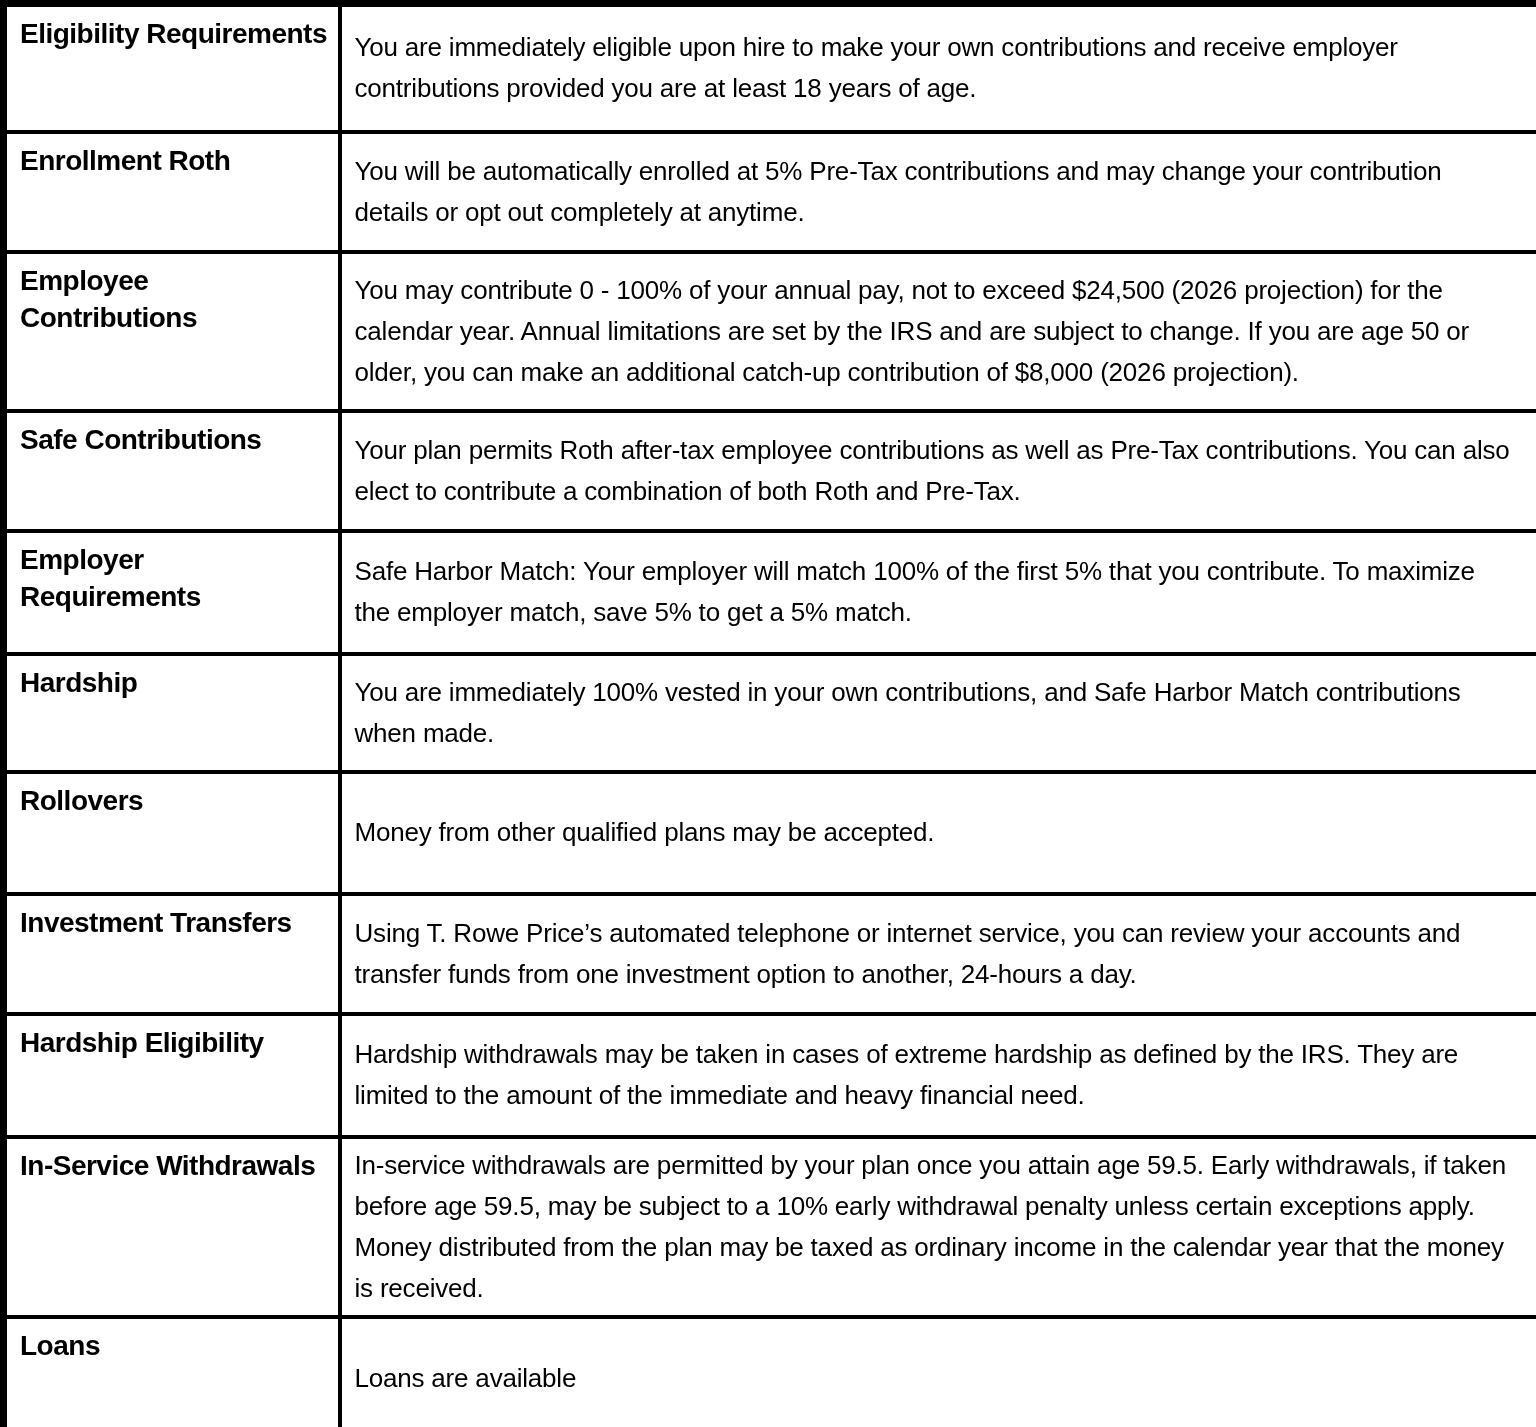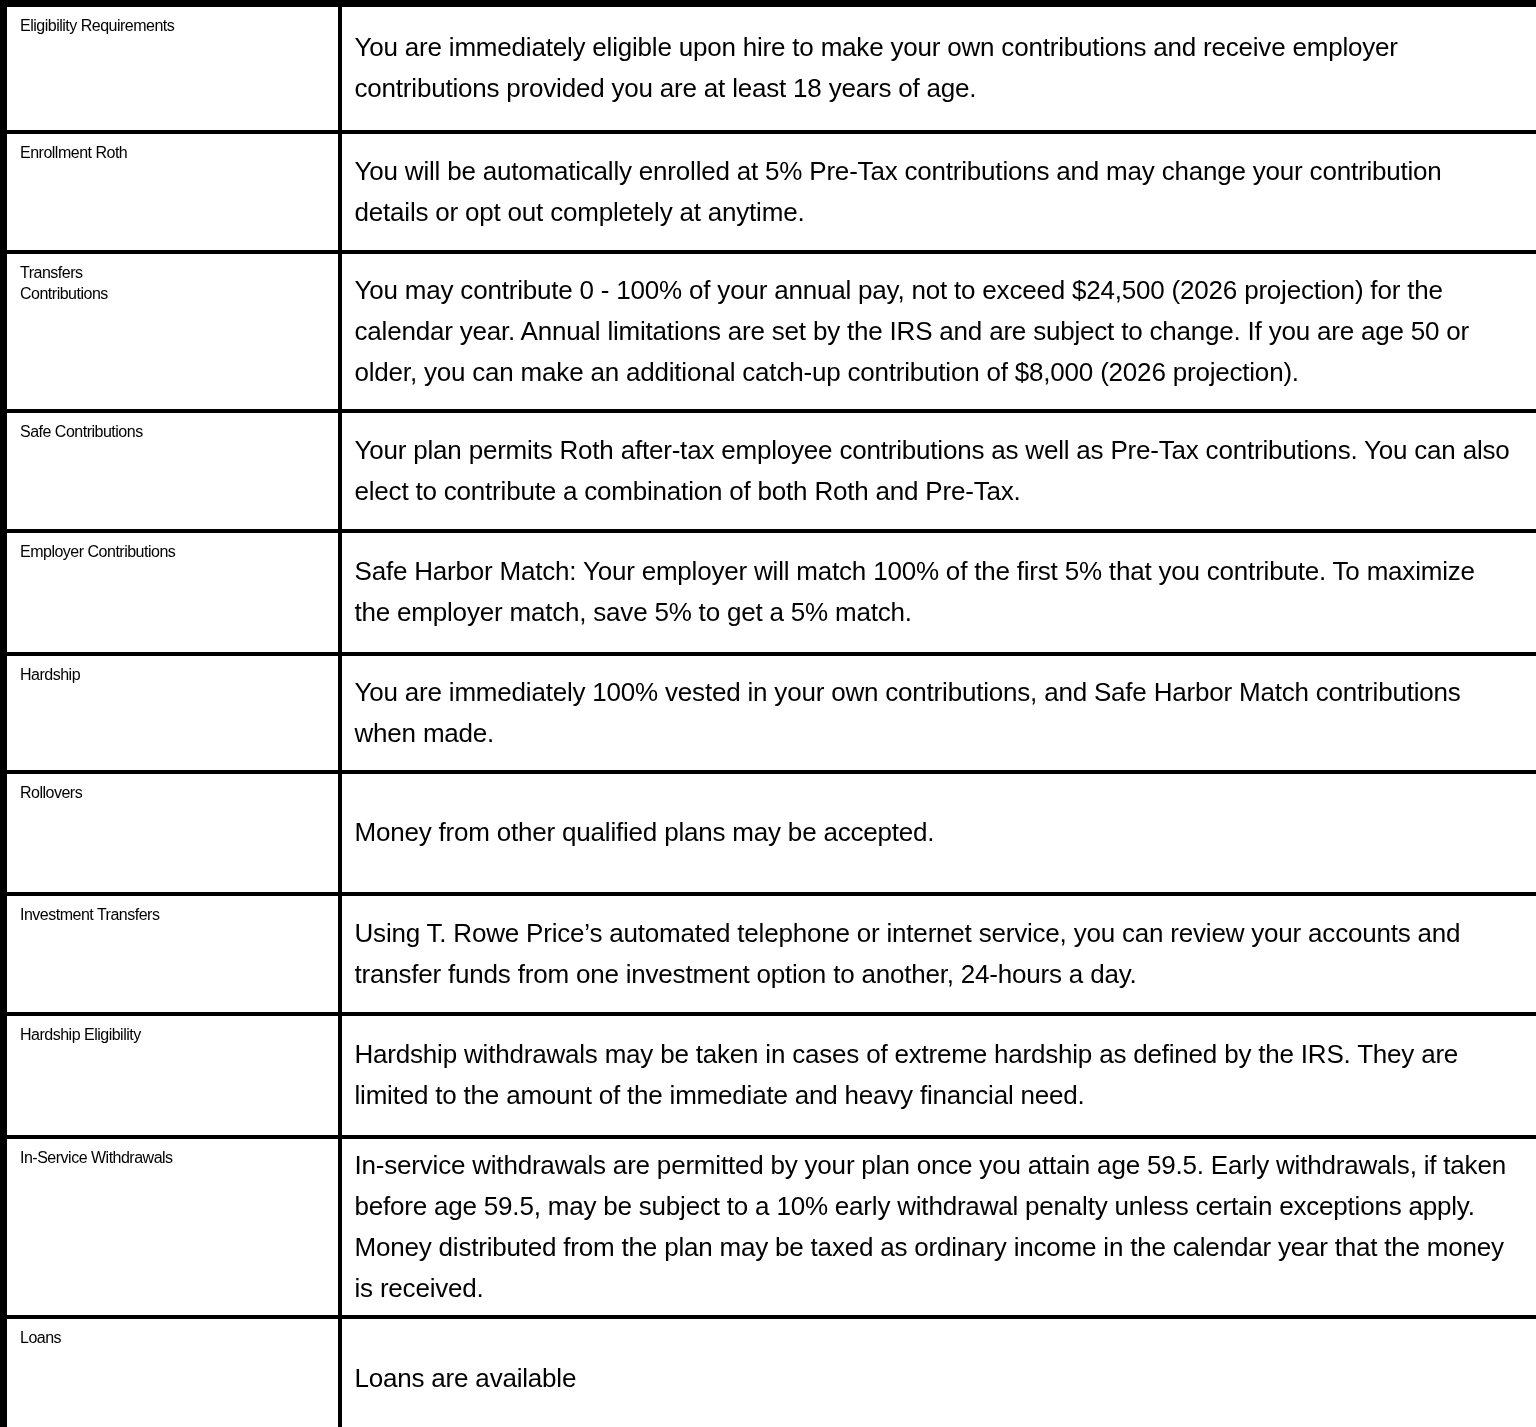--- a/index.html
+++ b/index.html
@@ -22,22 +22,22 @@
   }
   table.plan-table td {
     border: 4px solid #000000;
     color: #000000;
     overflow: hidden;
   }
   col.col-label { width: 336px; }
   col.col-desc  { width: 1200px; }
   td.label-cell {
     vertical-align: top;
-    font-weight: normal;
-    font-size: 16px;
+    font-weight: bold;
+    font-size: 28px;
     letter-spacing: -0.5px;
     line-height: 1.35;
     padding: 8px 6px 0 13px;
     white-space: pre-line;
   }
   td.desc-cell {
     vertical-align: middle;
     font-size: 26px;
     letter-spacing: -0.2px;
     line-height: 41px;
@@ -55,30 +55,30 @@
   <tbody id="table-body">
       <tr style="height: 128px;">
         <td class="label-cell">Eligibility Requirements</td>
         <td class="desc-cell">You are immediately eligible upon hire to make your own contributions and receive employer contributions provided you are at least 18 years of age.</td>
       </tr>
       <tr style="height: 120px;">
         <td class="label-cell">Enrollment Roth</td>
         <td class="desc-cell">You will be automatically enrolled at 5% Pre-Tax contributions and may change your contribution details or opt out completely at anytime.</td>
       </tr>
       <tr style="height: 159px;">
-        <td class="label-cell">Transfers
+        <td class="label-cell">Employee
 Contributions</td>
         <td class="desc-cell">You may contribute 0 - 100% of your annual pay, not to exceed $24,500 (2026 projection) for the calendar year. Annual limitations are set by the IRS and are subject to change. If you are age 50 or older, you can make an additional catch-up contribution of $8,000 (2026 projection).</td>
       </tr>
       <tr style="height: 120px;">
         <td class="label-cell">Safe Contributions</td>
         <td class="desc-cell">Your plan permits Roth after-tax employee contributions as well as Pre-Tax contributions. You can also elect to contribute a combination of both Roth and Pre-Tax.</td>
       </tr>
       <tr style="height: 123px;">
-        <td class="label-cell">Employer Contributions</td>
+        <td class="label-cell">Employer Requirements</td>
         <td class="desc-cell">Safe Harbor Match: Your employer will match 100% of the first 5% that you contribute. To maximize the employer match, save 5% to get a 5% match.</td>
       </tr>
       <tr style="height: 118px;">
         <td class="label-cell">Hardship</td>
         <td class="desc-cell">You are immediately 100% vested in your own contributions, and Safe Harbor Match contributions when made.</td>
       </tr>
       <tr style="height: 122px;">
         <td class="label-cell">Rollovers</td>
         <td class="desc-cell">Money from other qualified plans may be accepted.</td>
       </tr>

